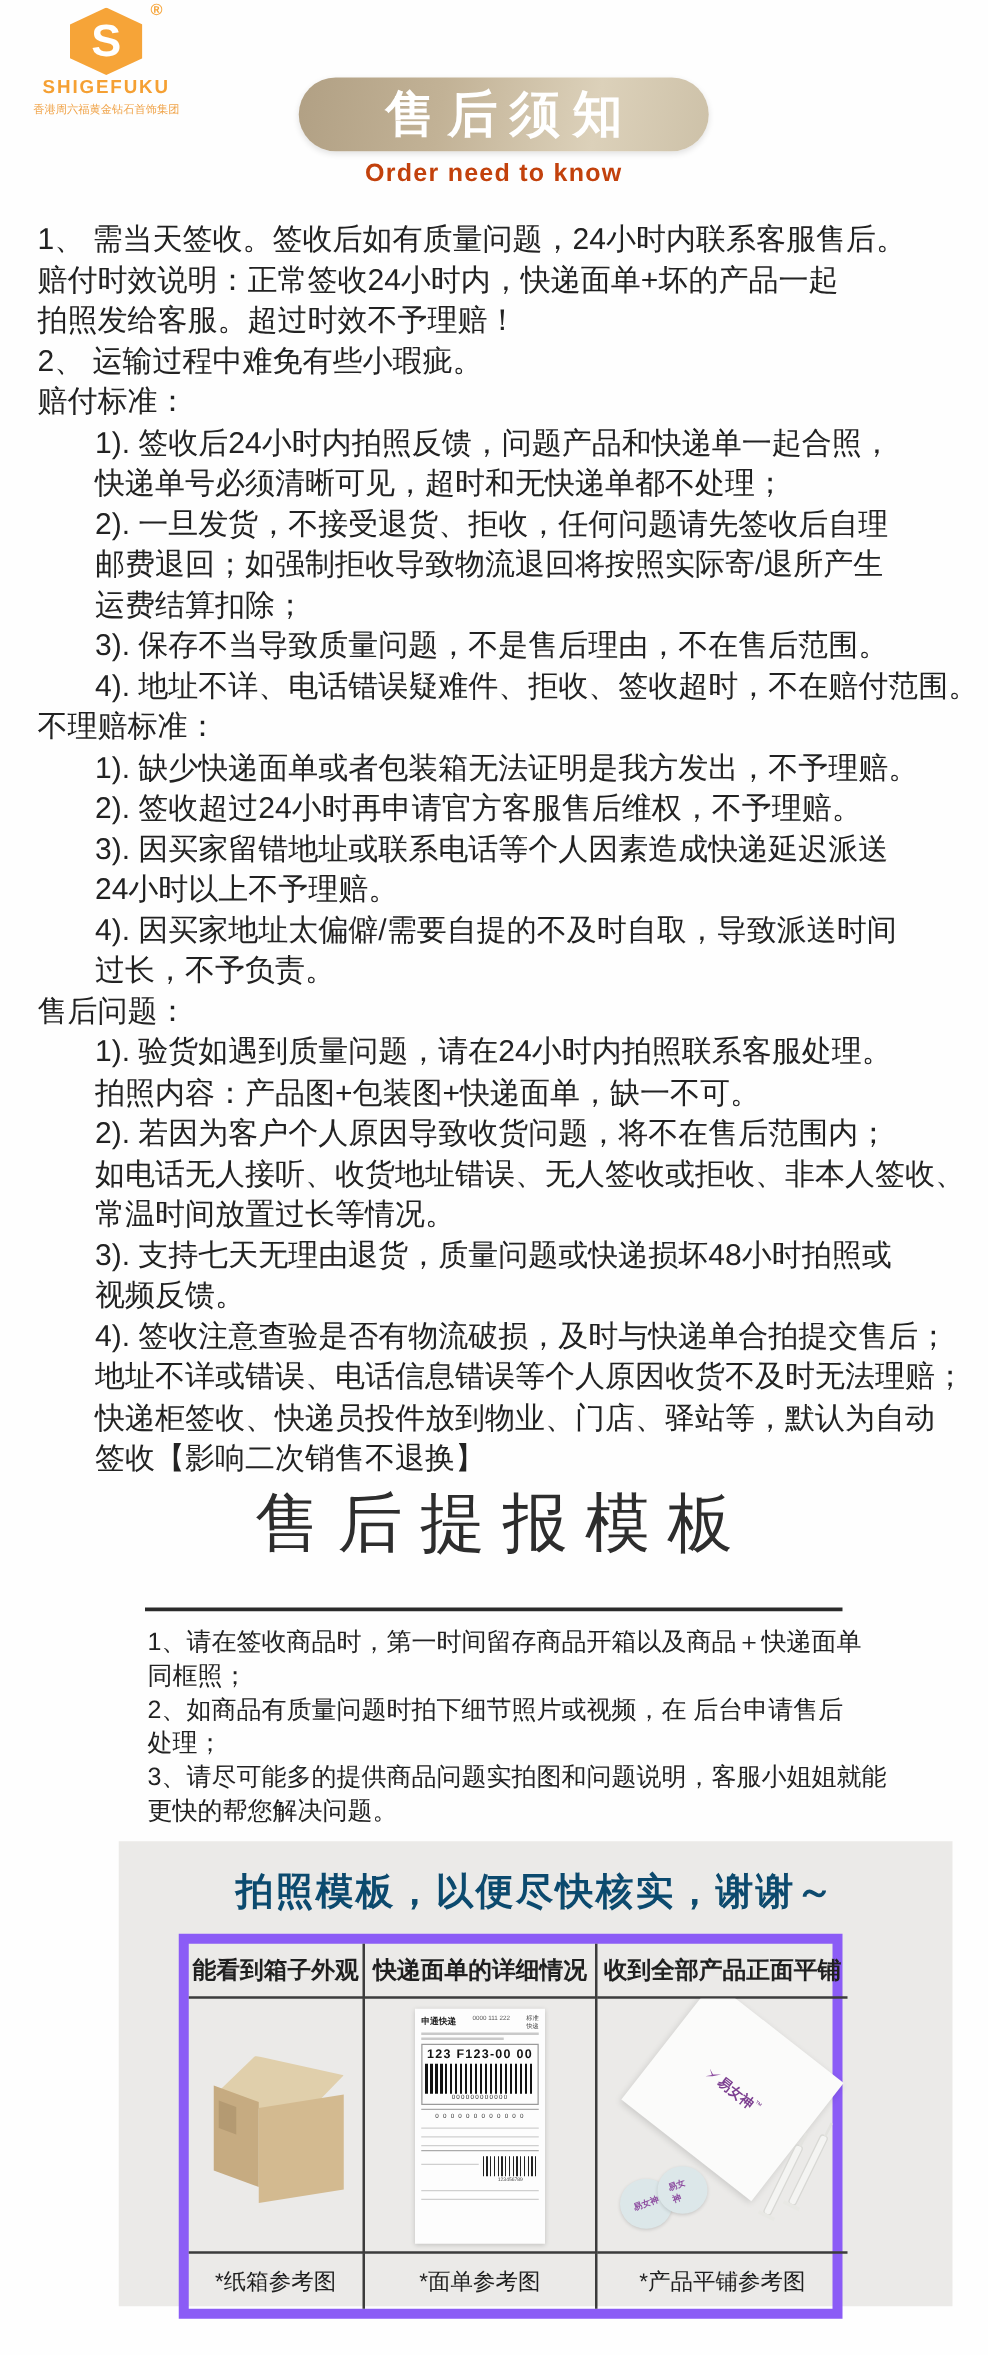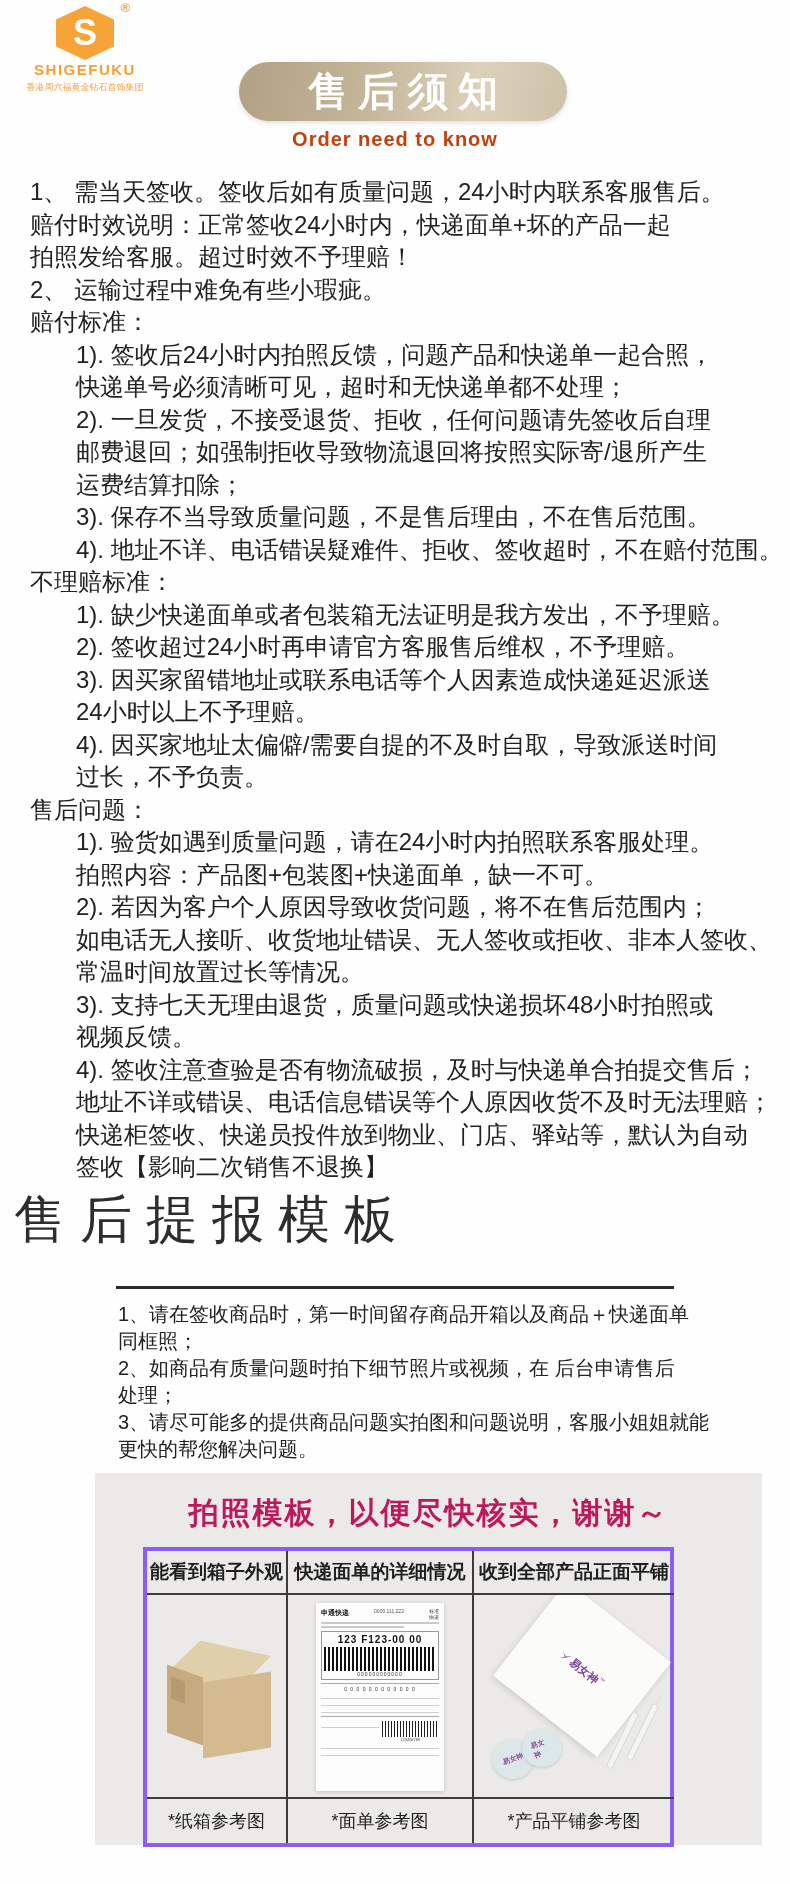--- a/index.html
+++ b/index.html
@@ -42,39 +42,39 @@
     text-align: center; color: #c2410c; font-size: 20px; font-weight: 600; letter-spacing: 1px;
   }
 
   
   .notice { padding: 24px 6px 0 30px; font-size: 24px; line-height: 32.5px; color: #222; }
   .notice .tline { white-space: nowrap; }
   .notice .ind { margin-left: 46px; }
 
   
   .heading {
-    margin-top: 4px; 
+    margin-top: 4px; text-align: center;
     font-size: 52px; line-height: 62px; letter-spacing: 14px; text-indent: 14px;
     color: #2d2d2d; font-weight: 500;
   }
   .heading-underline { width: 558px; margin: 36px auto 0; border-top: 3px solid #2b2b2b; }
 
   .notes { margin: 12px 70px 0 118px; font-size: 20px; line-height: 27px; color: #222; }
   .notes .nline { white-space: nowrap; }
 
   
   .photo-box {
     margin: 10px 0 0 95px; width: 667px; height: 372px;
     background: #ebeae8;
   }
-  .photo-title { padding-top: 20px; text-align: center; font-size: 30px; font-weight: bold; letter-spacing: 2px; color: #be185d; }
+  .photo-title { padding-top: 20px; text-align: center; font-size: 30px; font-weight: bold; letter-spacing: 2px; color: #0c4a6e; }
 
   .photo-table {
     margin: 13px 0 0 48px; width: 531px;
-    border: 4px solid #8b5cf6;
+    border: 8px solid #8b5cf6;
     display: grid;
     grid-template-columns: 141px 186px 200px;
     grid-template-rows: 44px 204px 44px;
   }
   .pt-cell { border-right: 2px solid #3c3c3c; border-bottom: 2px solid #3c3c3c; position: relative; overflow: hidden; }
   .pt-cell.last-col { border-right: none; }
   .pt-cell.last-row { border-bottom: none; }
   .pt-header { display: flex; align-items: center; justify-content: center; font-size: 19px; font-weight: 600; color: #1f1f1f; }
   .pt-caption { display: flex; align-items: center; justify-content: center; font-size: 18px; font-weight: 400; color: #1f1f1f; }
 
@@ -85,21 +85,21 @@
     left: 20px; top: 46px; width: 104px; height: 52px; background: #e0cfab;
     clip-path: polygon(32% 0, 100% 30%, 66% 100%, 0 62%);
   }
   .carton .left { left: 20px; top: 76px; width: 36px; height: 68px; background: #c6ab81; transform: skewY(20deg); }
   .carton .right { left: 56px; top: 82px; width: 68px; height: 76px; background: #d3ba90; transform: skewY(-9deg); }
   .carton .tape { left: 24px; top: 84px; width: 14px; height: 22px; background: #b49a72; transform: skewY(20deg); }
 
   
   .waybill {
     position: absolute; left: 50%; top: 8px; transform: translateX(-50%);
-    width: 128px; height: 188px; background: #fdfdfd;
+    width: 104px; height: 188px; background: #fdfdfd;
     box-shadow: 0 1px 4px rgba(0,0,0,0.18);
     padding: 5px 5px 0 5px; font-family: "Liberation Sans", sans-serif;
   }
   .wb-row { display: flex; justify-content: space-between; align-items: flex-start; }
   .wb-courier { font-size: 7px; font-weight: bold; color: #222; }
   .wb-num { font-size: 5px; color: #555; }
   .wb-service { font-size: 5px; color: #444; text-align: right; line-height: 6px; }
   .wb-microline { height: 2px; background: #c9c9c9; margin-top: 2px; }
   .wb-microline.short { width: 70%; }
   .wb-codebox { margin-top: 3px; border: 1px solid #9a9a9a; padding: 2px; }

